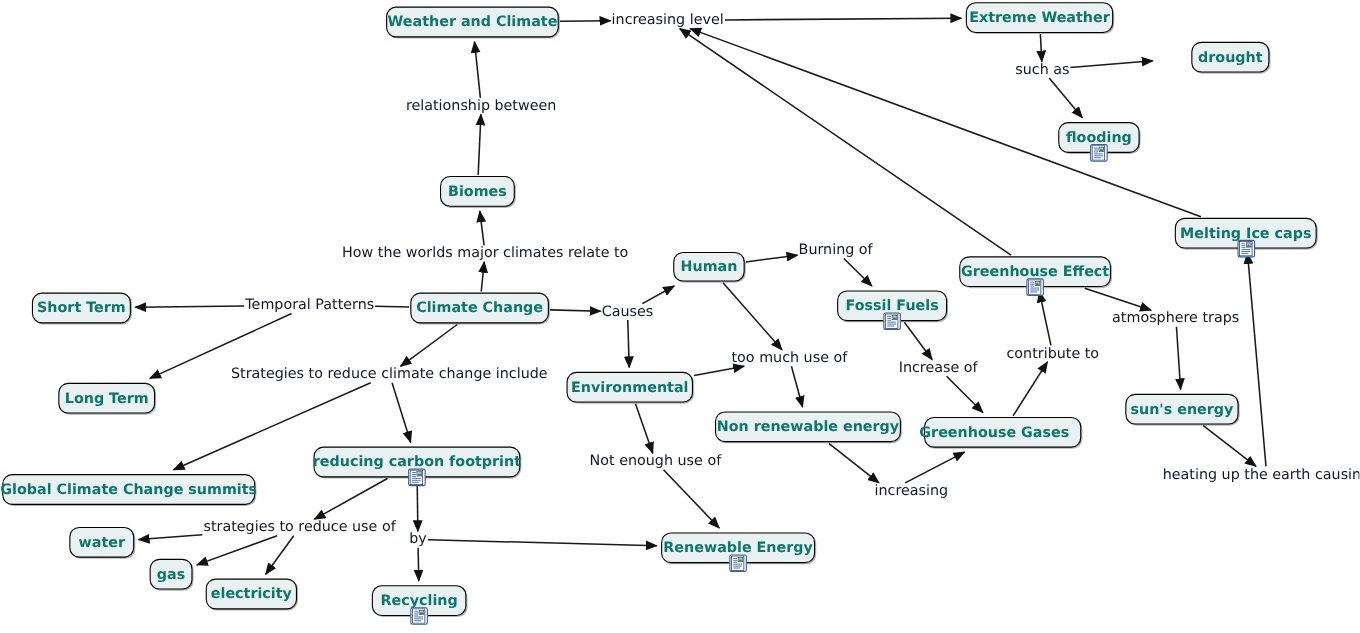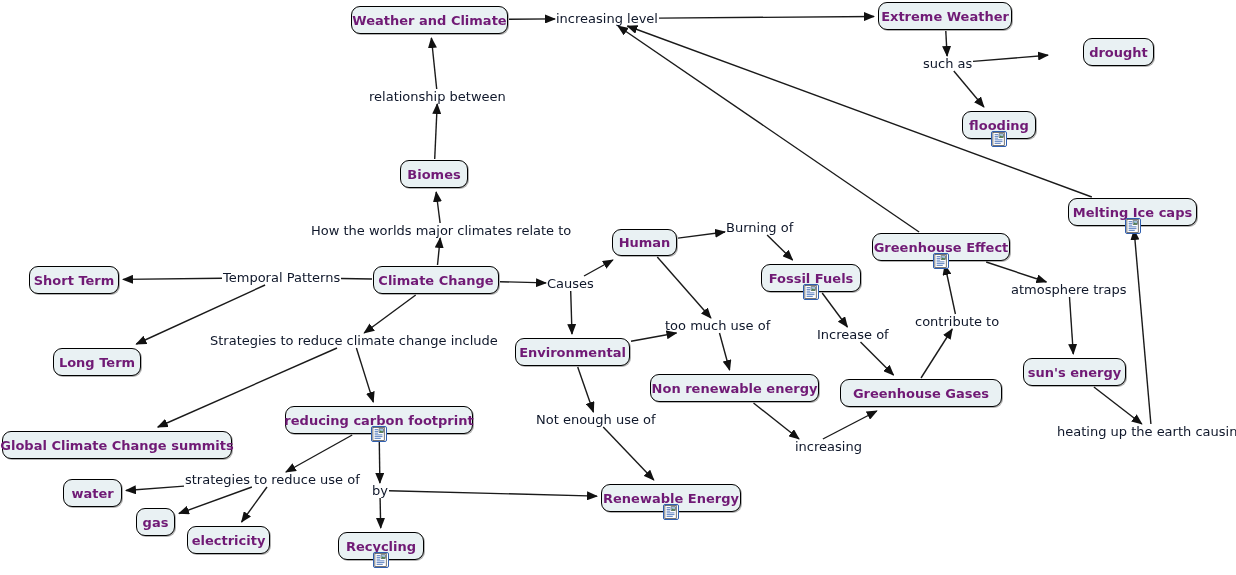--- a/index.html
+++ b/index.html
@@ -5,21 +5,21 @@
   html,body{margin:0;padding:0;background:#ffffff;}
   body{font-family:"DejaVu Sans","Liberation Sans",sans-serif;}
   #map{position:relative;width:1236px;height:575px;background:#ffffff;overflow:hidden;}
   #edges{position:absolute;left:0;top:0;width:1236px;height:575px;}
   .node{
     position:absolute;
     box-sizing:border-box;
     background:#e9f1f3;
     border:1.5px solid #000000;
     border-radius:9px;
-    color:#701a75;
+    color:#0f766e;
     font-weight:bold;
     font-size:13px;
     line-height:1;
     display:flex;
     align-items:center;
     justify-content:center;
     white-space:nowrap;
     padding:0 10px;
     box-shadow:1px 1px 0 rgba(0,0,0,0.30);
   }
@@ -183,21 +183,21 @@
       </div>
       <div class="node" style="left: 53px; top: 348px; width: 88px; height: 28px;">
         <span>Long Term</span>
       </div>
       <div class="node" style="left: 1023px; top: 358px; width: 103px; height: 28px;">
         <span>sun's energy</span>
       </div>
       <div class="node" style="left: 650px; top: 374px; width: 169px; height: 28px;">
         <span>Non renewable energy</span>
       </div>
-      <div class="node" style="left: 840px; top: 379px; width: 162px; height: 28px;">
+      <div class="node" style="left: 840px; top: 379px; width: 143px; height: 28px; justify-content: flex-end;">
         <span>Greenhouse Gases</span>
       </div>
       <div class="node" style="left: 285px; top: 406px; width: 188px; height: 28px;">
         <span>reducing carbon footprint</span>
         <span class="badge">
           <svg viewBox="0 0 16 16">
             <rect x="1" y="0.5" width="13" height="15" fill="#fff" stroke="#3a3a3a" stroke-width="0.8"></rect>
             <rect x="8" y="2" width="5" height="4.5" fill="#9fc3e0" stroke="#3a3a3a" stroke-width="0.6"></rect>
             <path d="M8.4 6.2 L10 3.6 L11.2 5.2 L12 4.2 L12.8 6.2 Z" fill="#4a7a3a"></path>
             <g stroke="#2f5fb0" stroke-width="0.9">

